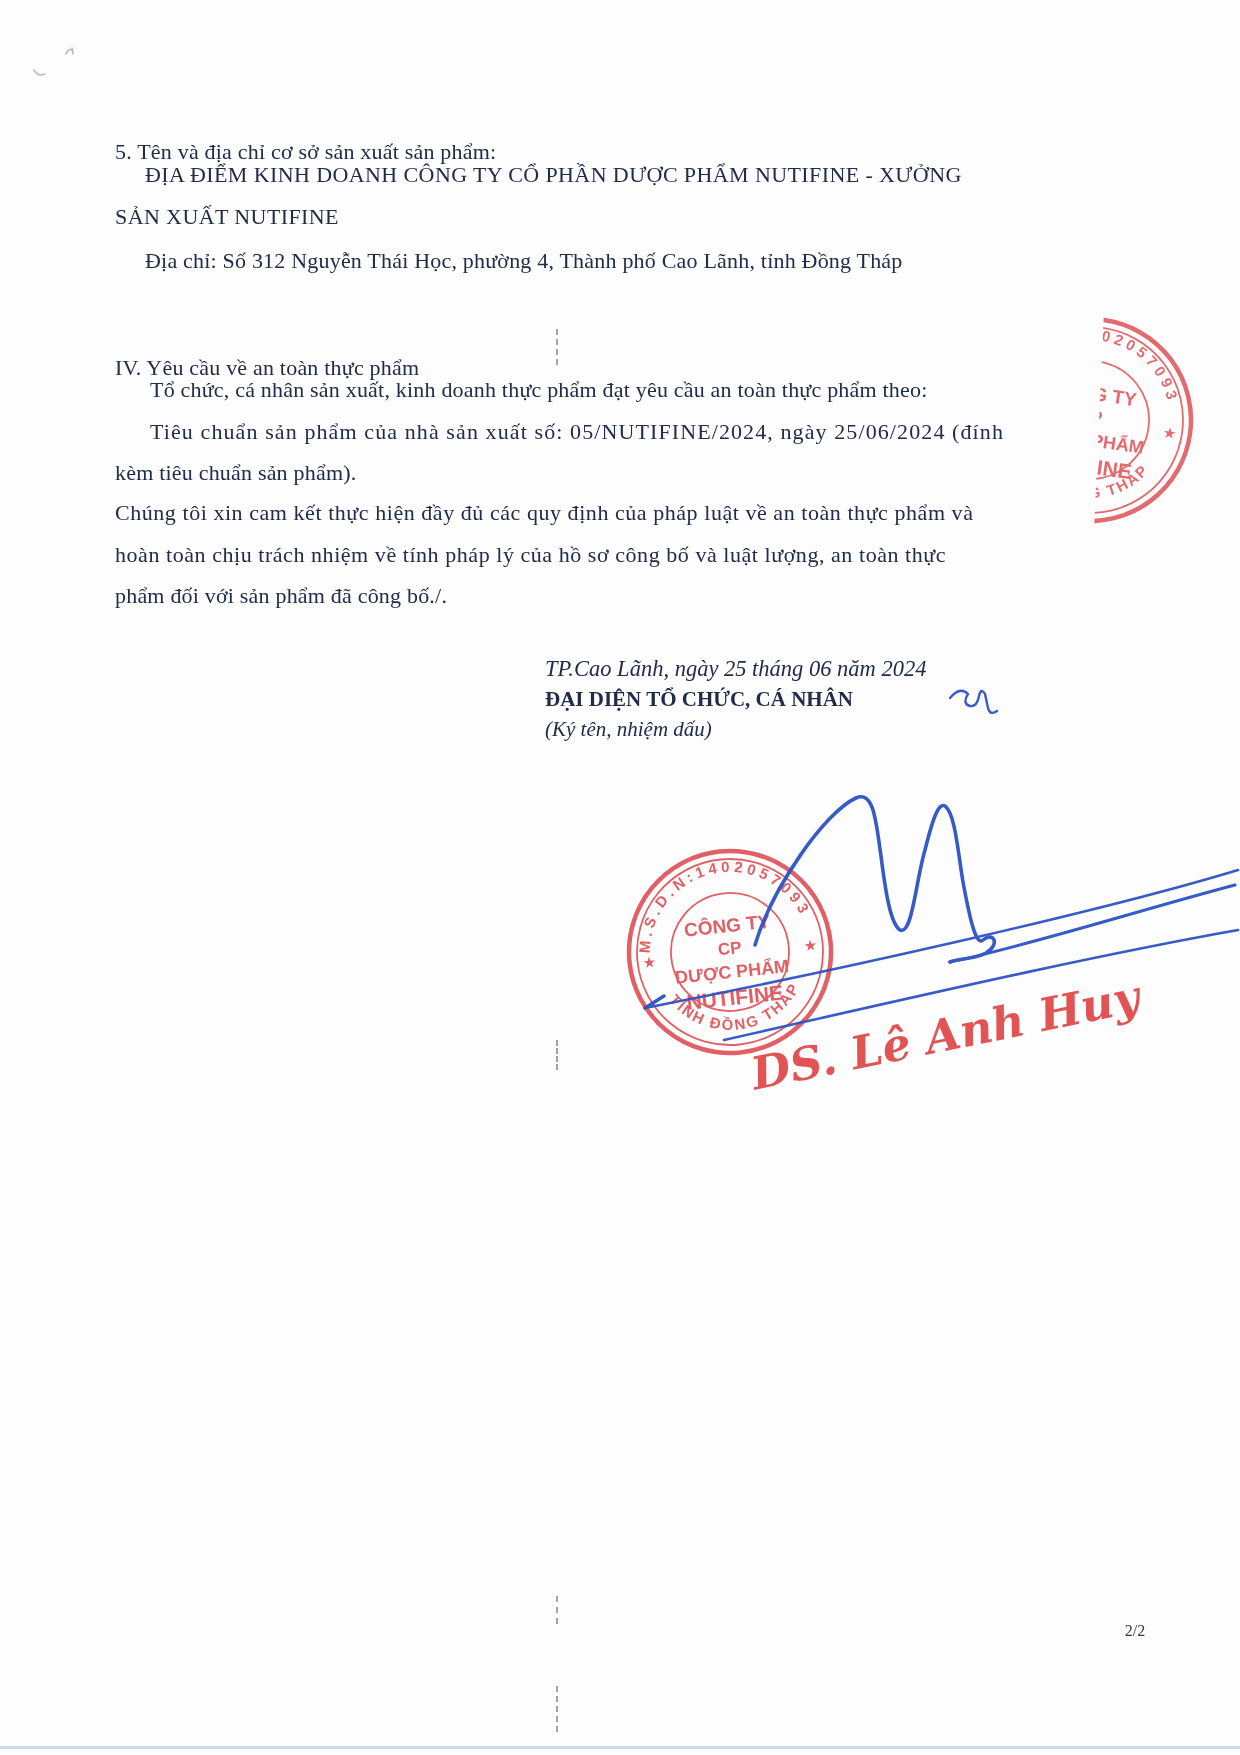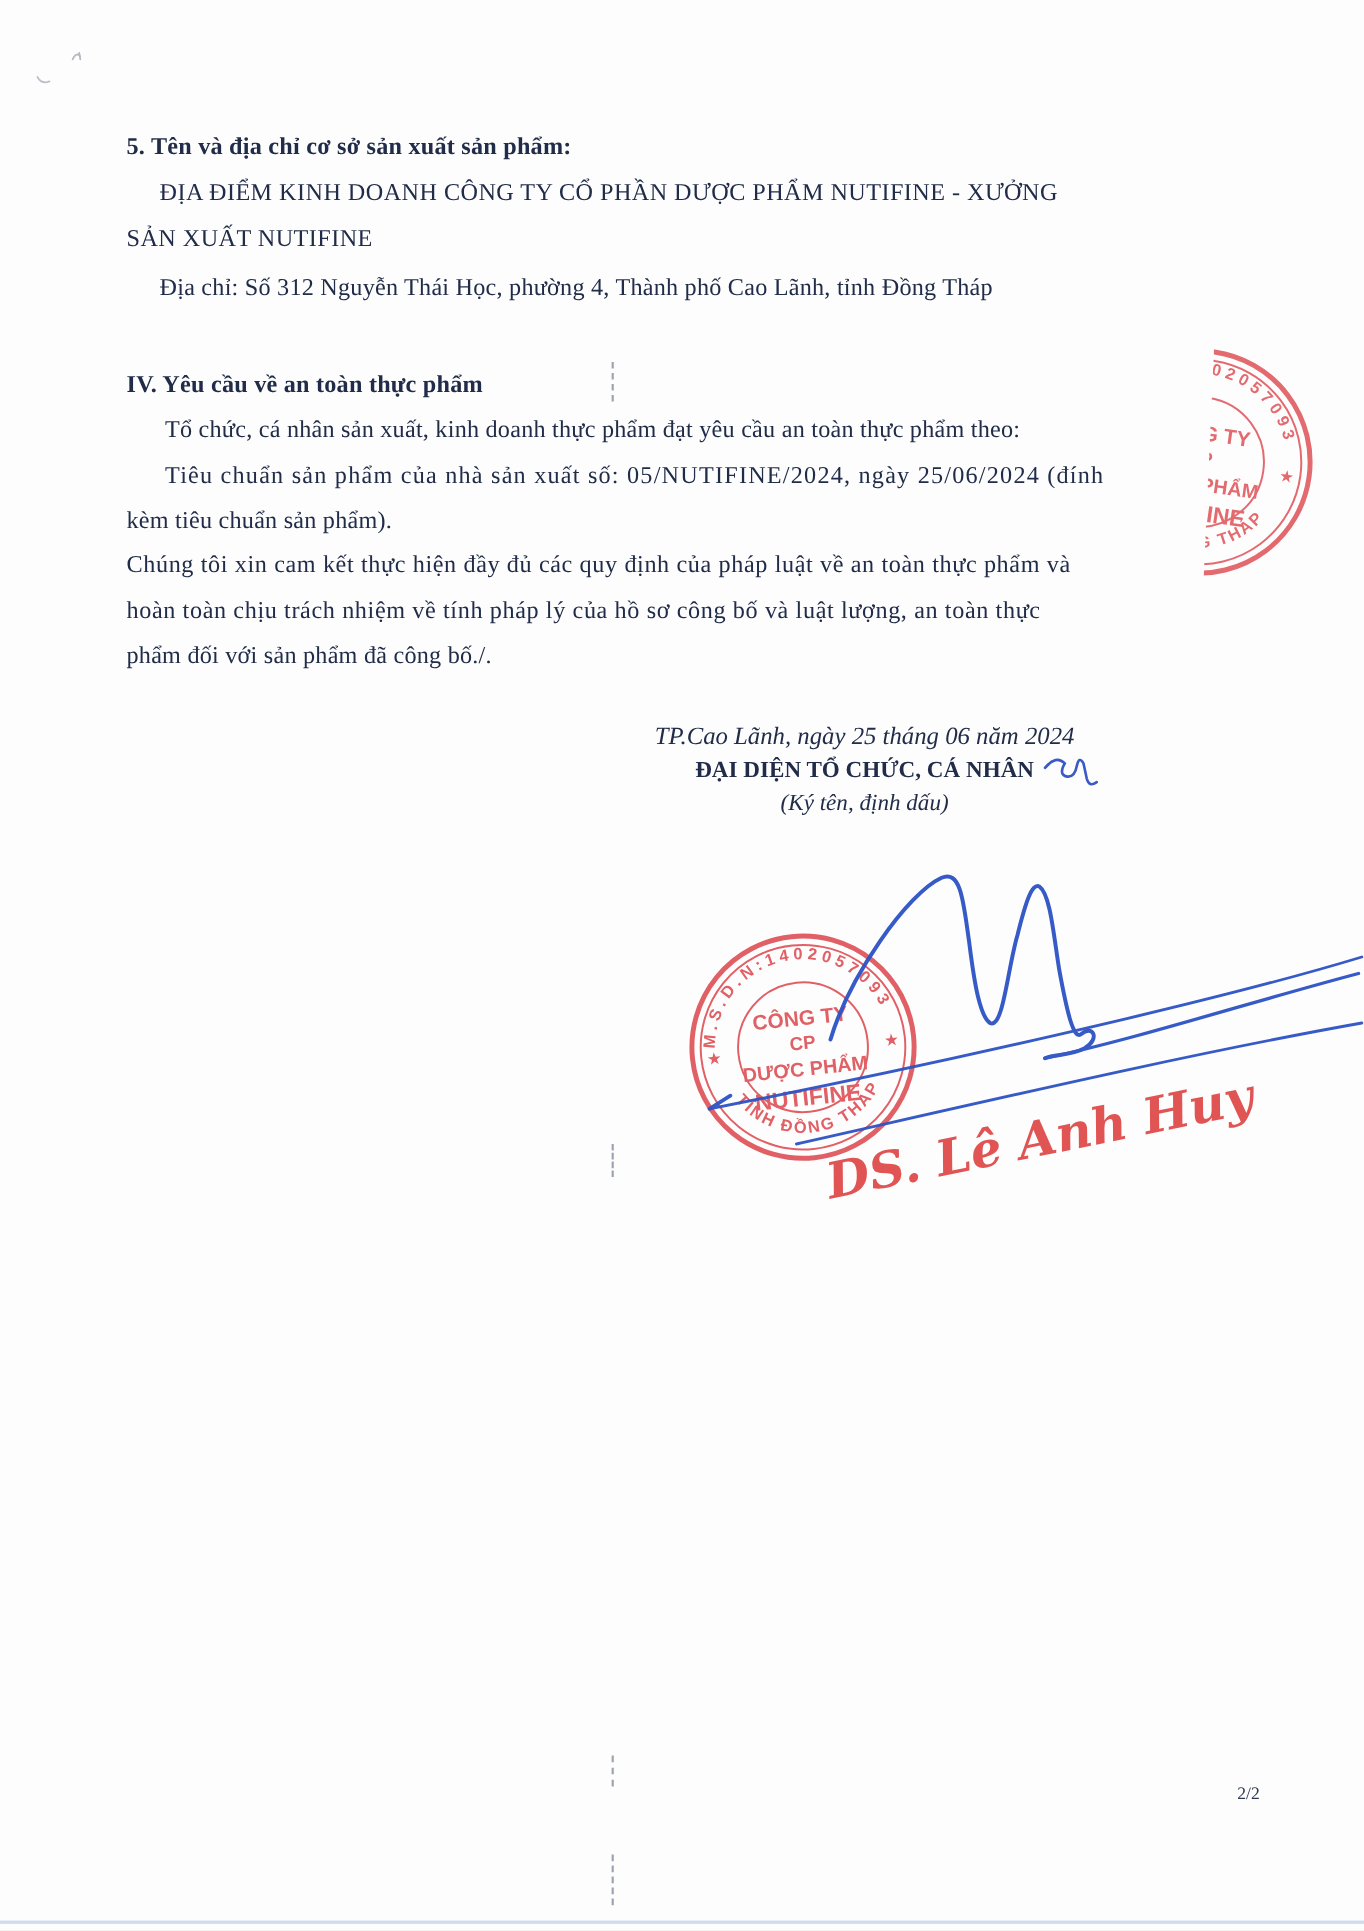--- a/index.html
+++ b/index.html
@@ -7,29 +7,29 @@
     position:relative;width:1240px;height:1755px;margin:0 auto;
     background:#fdfdfe;overflow:hidden;
     font-family:"Liberation Serif", serif;color:#202c48;
   }
   
   .line{
     position:absolute;left:115px;width:925px;height:34px;
     font-size:22px;line-height:30px;white-space:nowrap;
     color:#202c48;letter-spacing:0.2px;
   }
-  .bold{font-weight:bold;}
+  .bold{font-weight:normal;margin-top:19px;}
   .italic{font-style:italic;}
   .ind30{padding-left:30px;}
   .ind35{padding-left:35px;}
   .ls05{letter-spacing:0.55px;}
   .ls1{letter-spacing:1.1px;}
   .caps{letter-spacing:0.4px;}
   
-  .sigblock{position:absolute;left:570px;top:654px;width:432px;text-align:center;}
+  .sigblock{position:absolute;left:545px;top:654px;width:432px;text-align:left;}
   .sig-date{font-style:italic;font-size:22.5px;line-height:30px;white-space:nowrap;}
   .sig-title{font-weight:bold;font-size:21px;line-height:31px;white-space:nowrap;}
   .sig-note{font-style:italic;font-size:21px;line-height:29px;white-space:nowrap;}
   
   .stamp-main{position:absolute;left:620px;top:842px;width:220px;height:220px;
     transform:rotate(-6deg);opacity:0.88;}
   .stamp-corner{position:absolute;left:980px;top:310px;width:220px;height:220px;
     clip-path:polygon(124px 0px,220px 0px,220px 220px,114px 220px);opacity:0.82;}
   .stamp-corner svg{transform:rotate(8deg);}
   .stamp-text{font-family:"Liberation Sans", sans-serif;font-weight:bold;}
@@ -74,21 +74,21 @@
   <div class="line ind35" style="top:375px">Tổ chức, cá nhân sản xuất, kinh doanh thực phẩm đạt yêu cầu an toàn thực phẩm theo:</div>
   <div class="line ind35 ls1" style="top:417px">Tiêu chuẩn sản phẩm của nhà sản xuất số: 05/NUTIFINE/2024, ngày 25/06/2024 (đính</div>
   <div class="line" style="top:458px">kèm tiêu chuẩn sản phẩm).</div>
   <div class="line ls05" style="top:498px">Chúng tôi xin cam kết thực hiện đầy đủ các quy định của pháp luật về an toàn thực phẩm và</div>
   <div class="line ls05" style="top:540px">hoàn toàn chịu trách nhiệm về tính pháp lý của hồ sơ công bố và luật lượng, an toàn thực</div>
   <div class="line" style="top:581px">phẩm đối với sản phẩm đã công bố./.</div>
 
   <div class="sigblock">
     <div class="sig-date">TP.Cao Lãnh, ngày 25 tháng 06 năm 2024</div>
     <div class="sig-title">ĐẠI DIỆN TỔ CHỨC, CÁ NHÂN</div>
-    <div class="sig-note">(Ký tên, định dấu)</div>
+    <div class="sig-note">(Ký tên, nhiệm dấu)</div>
   </div>
 
   <svg class="pen-squiggle" width="72" height="52" viewBox="0 0 72 52">
     <path d="M4 24 q10 -12 18 -4 q-6 10 2 12 q7 1 9 -10 q2 -9 6 -2 l3 14 q2 8 9 3" stroke="#3a5ac8" stroke-width="2.4" fill="none" stroke-linecap="round"></path>
   </svg>
 
   <div class="stamp-corner">
     <svg width="220" height="220" viewBox="0 0 220 220">
       <circle cx="110" cy="110" r="101" fill="none" stroke="#dd4b50" stroke-width="4.5"></circle>
       <circle cx="110" cy="110" r="93" fill="none" stroke="#dd4b50" stroke-width="1.8"></circle>

